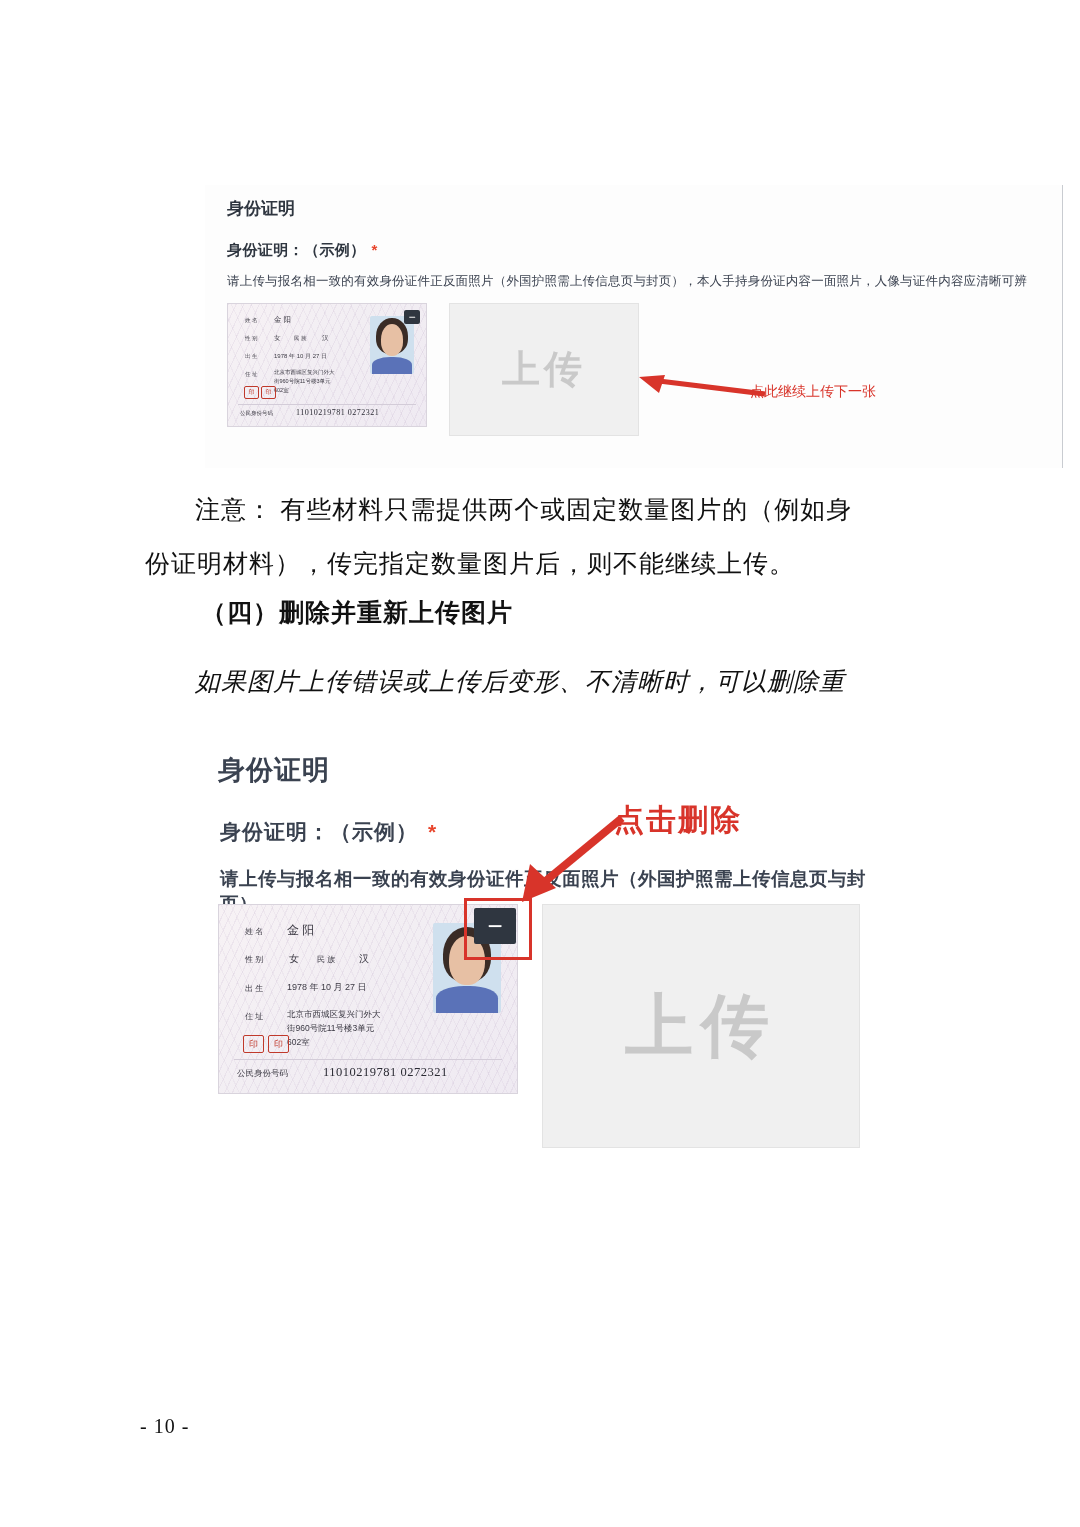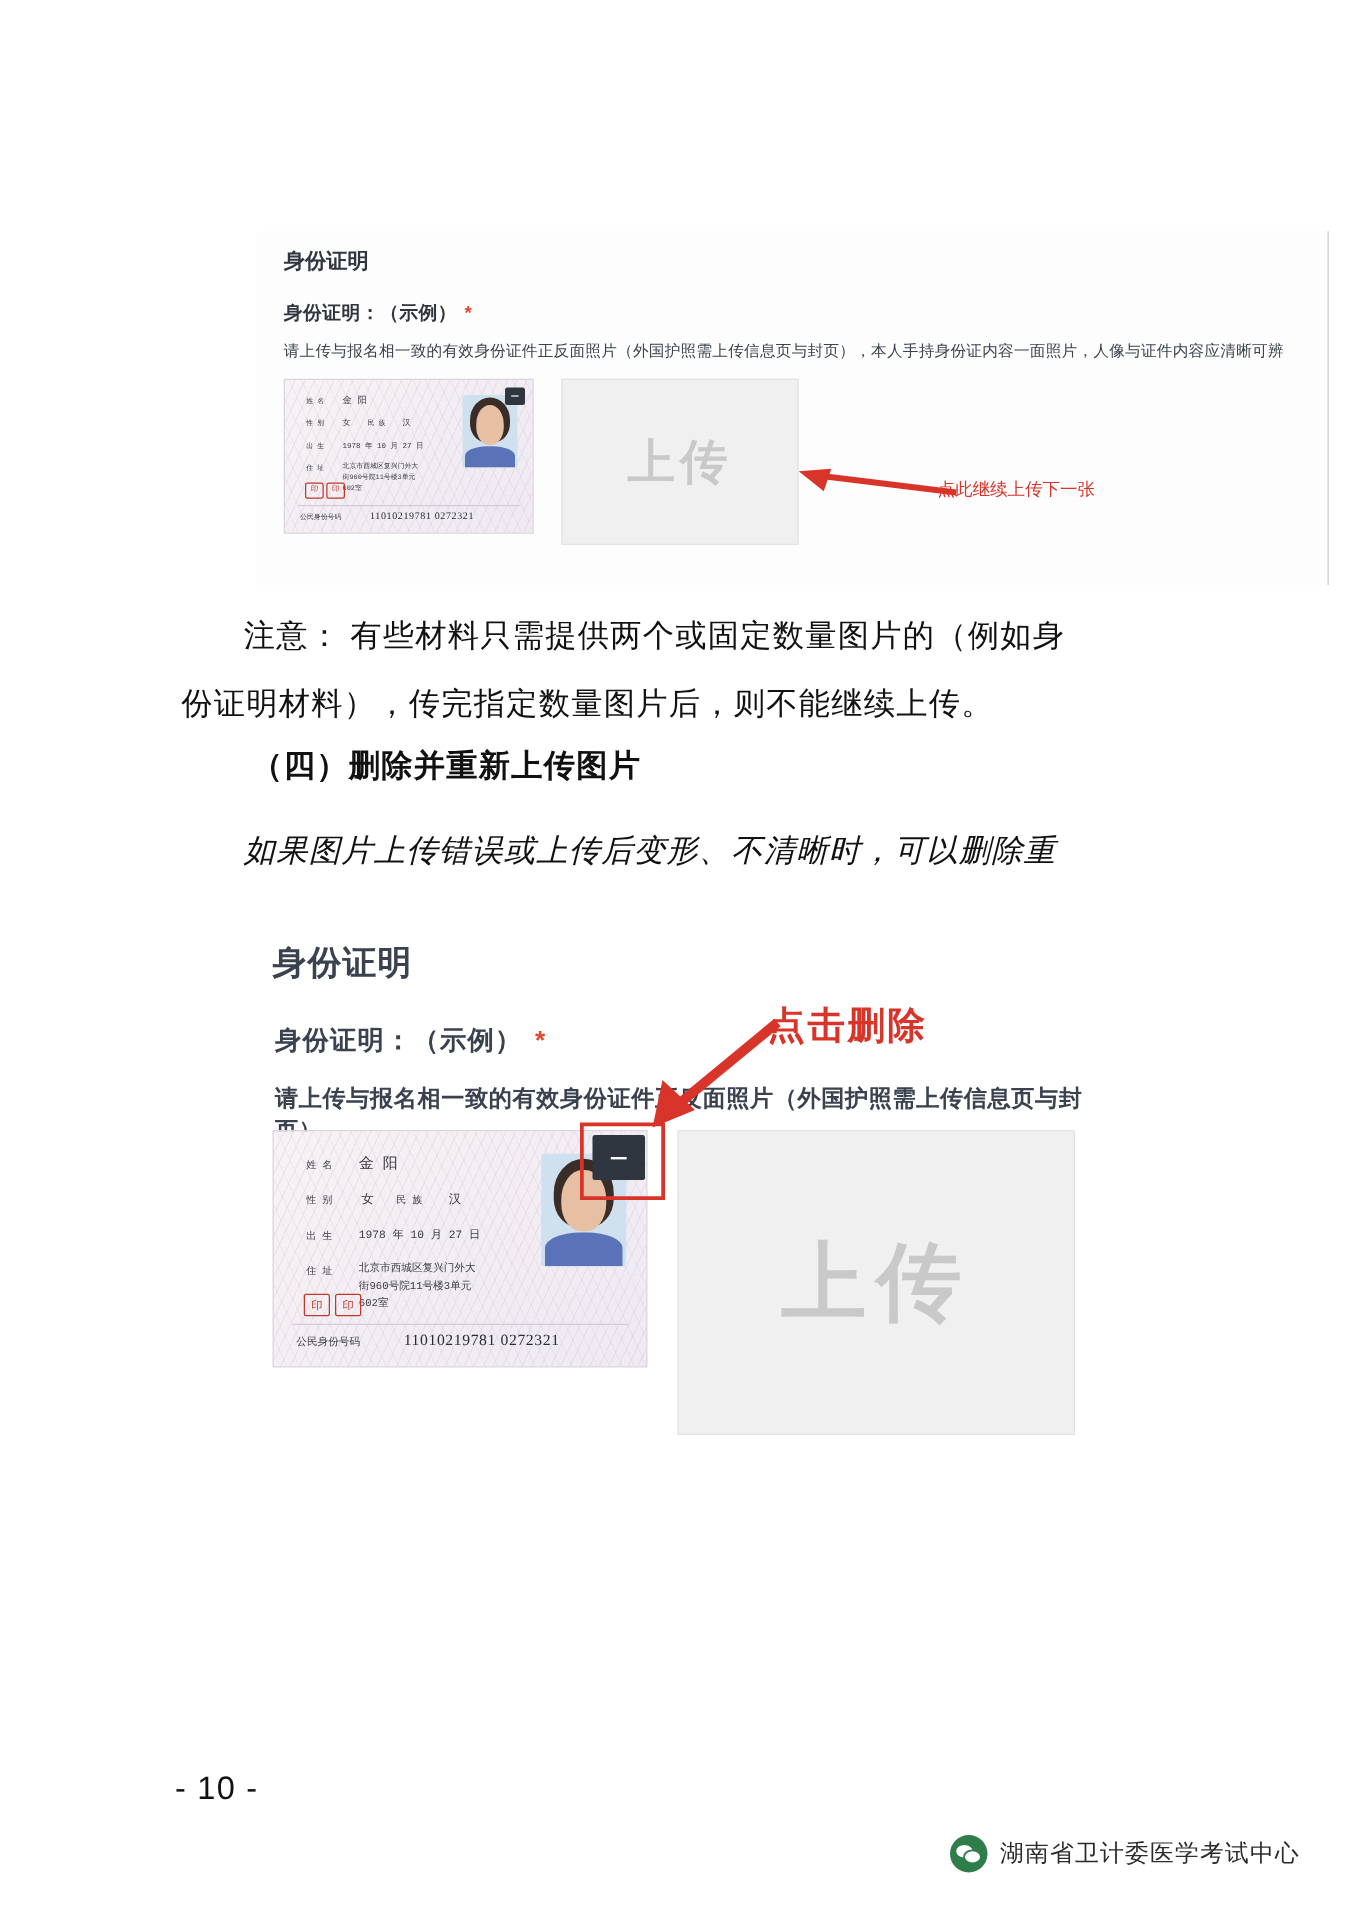--- a/index.html
+++ b/index.html
@@ -77,21 +77,21 @@
   }
   .idcard .guilloche {
     position: absolute;
     inset: 0;
     background:
       repeating-linear-gradient(115deg, rgba(190,170,200,0.18) 0 1px, rgba(255,255,255,0) 1px 7px),
       repeating-linear-gradient(65deg, rgba(190,170,200,0.13) 0 1px, rgba(255,255,255,0) 1px 9px);
   }
   .idcard .lbl, .idcard .val {
     position: absolute;
-    font-family: Liberation Mono, monospace;
+    font-family: Liberation Sans, sans-serif;
     color: #3c3a44;
     white-space: nowrap;
   }
   .idcard .portrait {
     position: absolute;
     border-radius: 2px;
     overflow: hidden;
     background: #cfe0ee;
   }
   .idcard .portrait .hair {
@@ -245,22 +245,22 @@
     letter-spacing: 2px;
     white-space: nowrap;
     text-align: center;
   }
 
   
   .page-num {
     position: absolute;
     left: 140px;
     top: 1415px;
-    font-family: Liberation Sans, sans-serif;
-    font-size: 26px;
+    font-family: Liberation Serif, serif;
+    font-size: 20px;
     color: #111111;
     letter-spacing: 1px;
   }
   .footer-brand {
     position: absolute;
     right: 40px;
     top: 1468px;
     display: flex;
     align-items: center;
     gap: 10px;
@@ -418,18 +418,14 @@
     <svg style="position:absolute; left:290px; top:54px; width:130px; height:102px;" viewBox="0 0 130 102">
       <path d="M118 12 L38 78" stroke="#d8342a" stroke-width="8" fill="none"></path>
       <path d="M18 96 L26 58 L52 82 Z" fill="#d8342a"></path>
     </svg>
 
     <div class="annot-big" style="left:400px; top:48px;">点击删除</div>
   </div>
 
   <div class="page-num">- 10 -</div>
 
-  <div class="footer-brand">
-    <span class="wechat"></span>
-    <span class="btext">湖南省卫计委医学考试中心</span>
-  </div>
 
 </div>
 
 </body></html>

